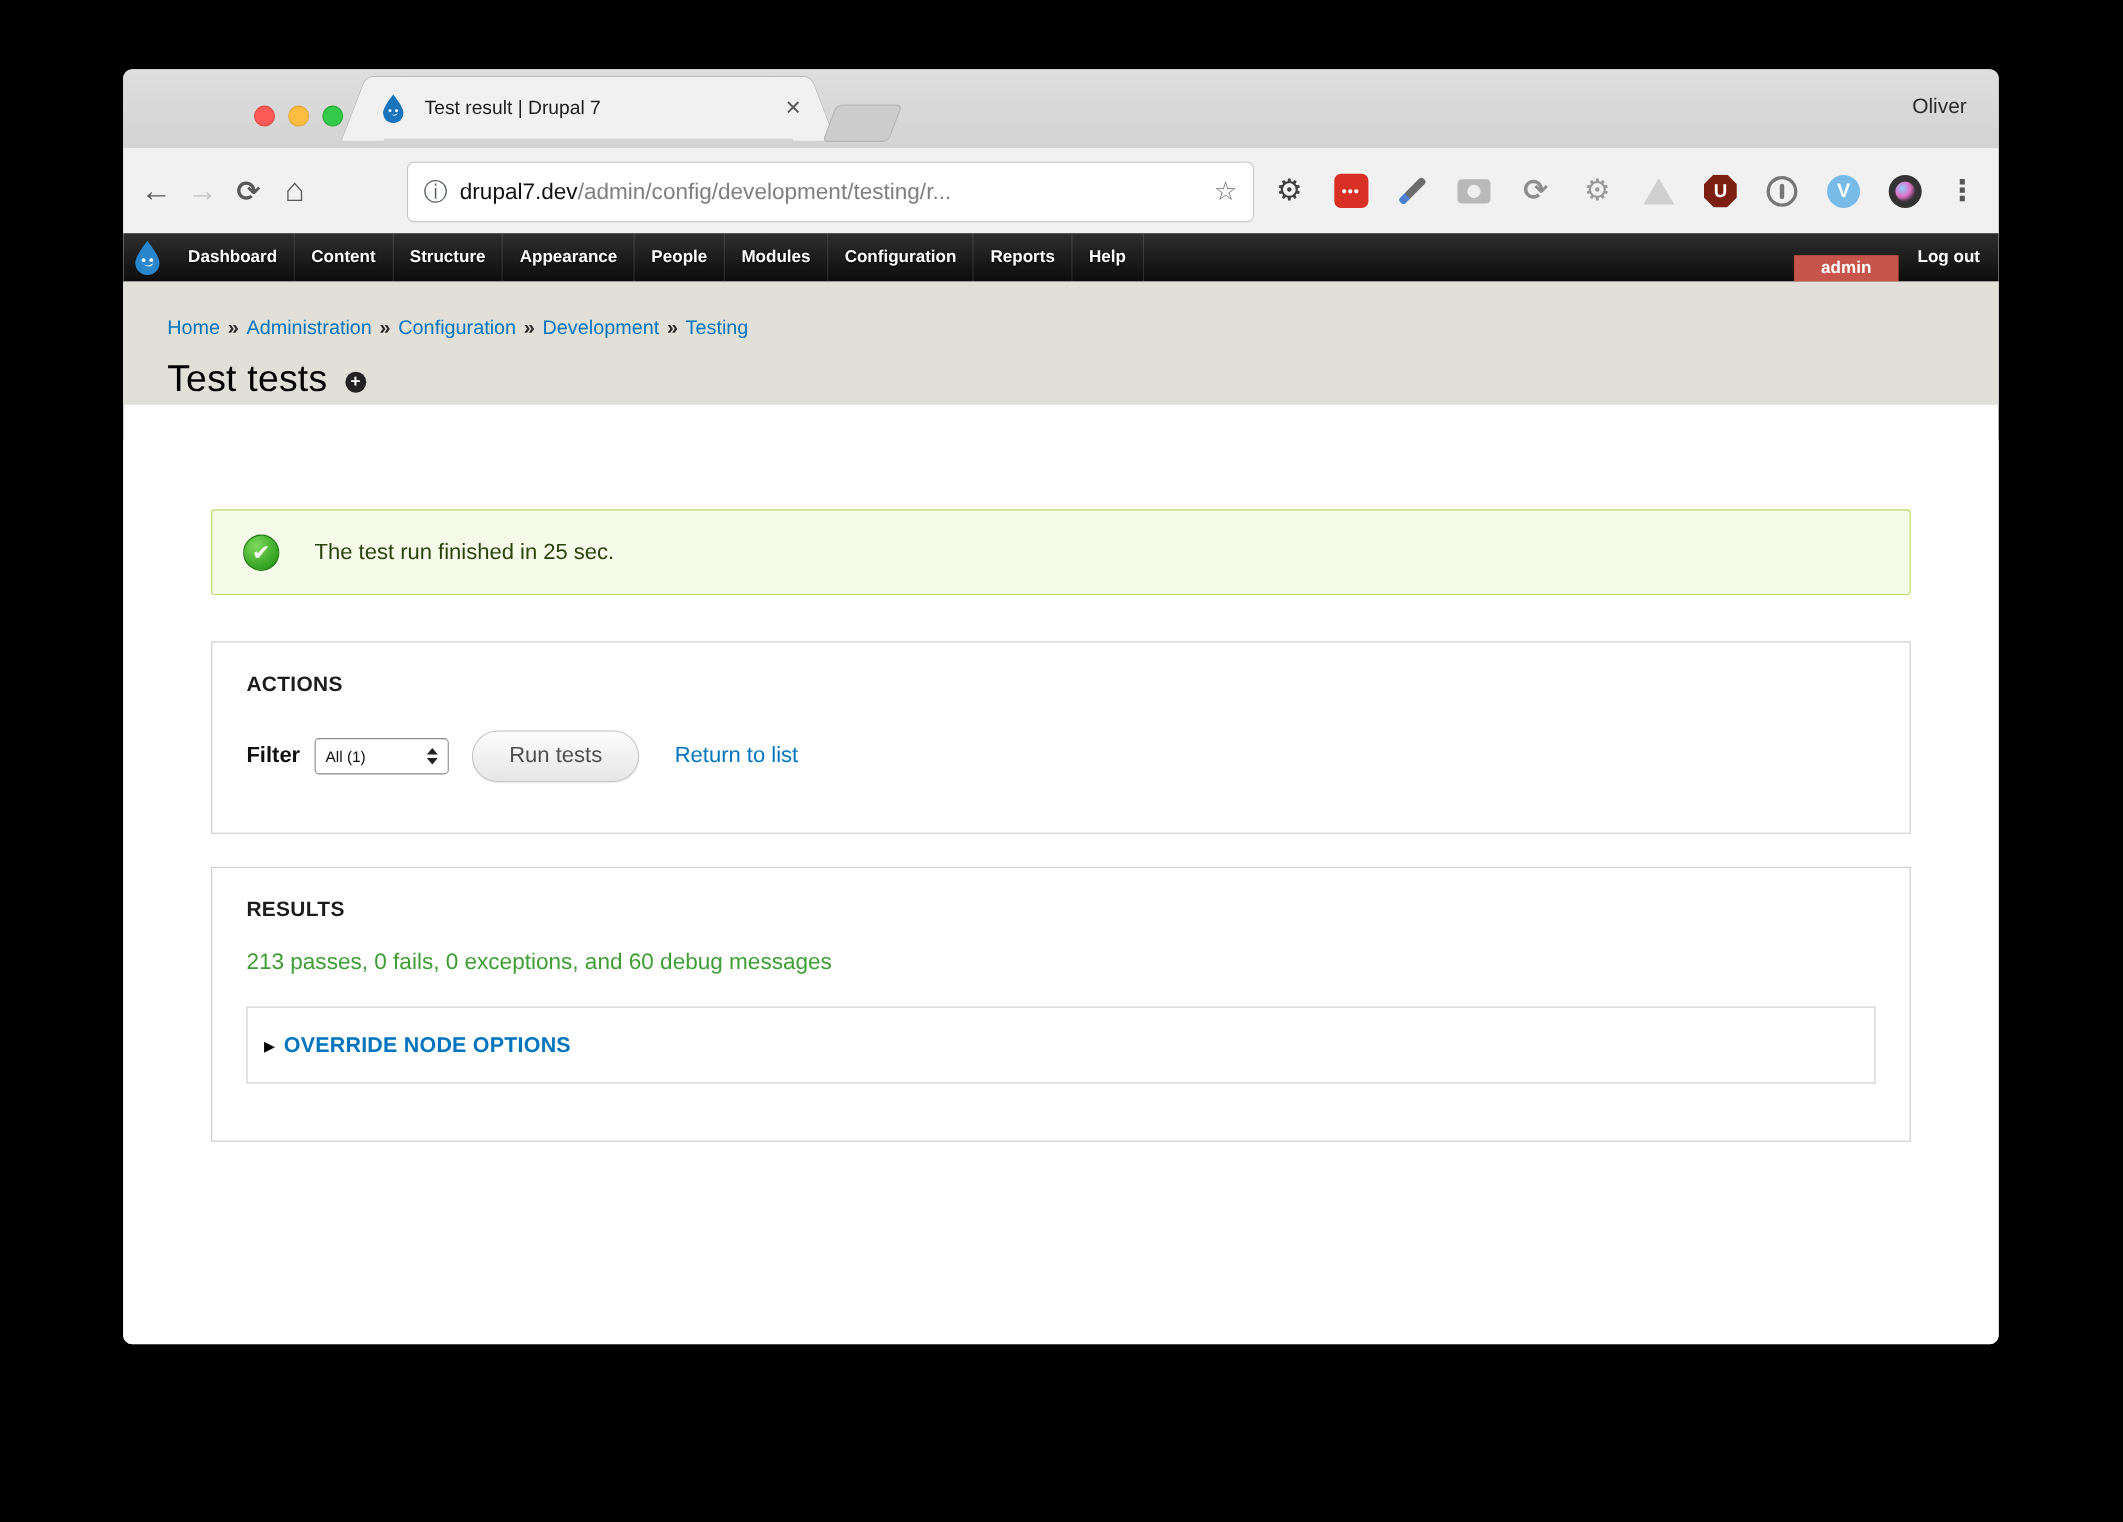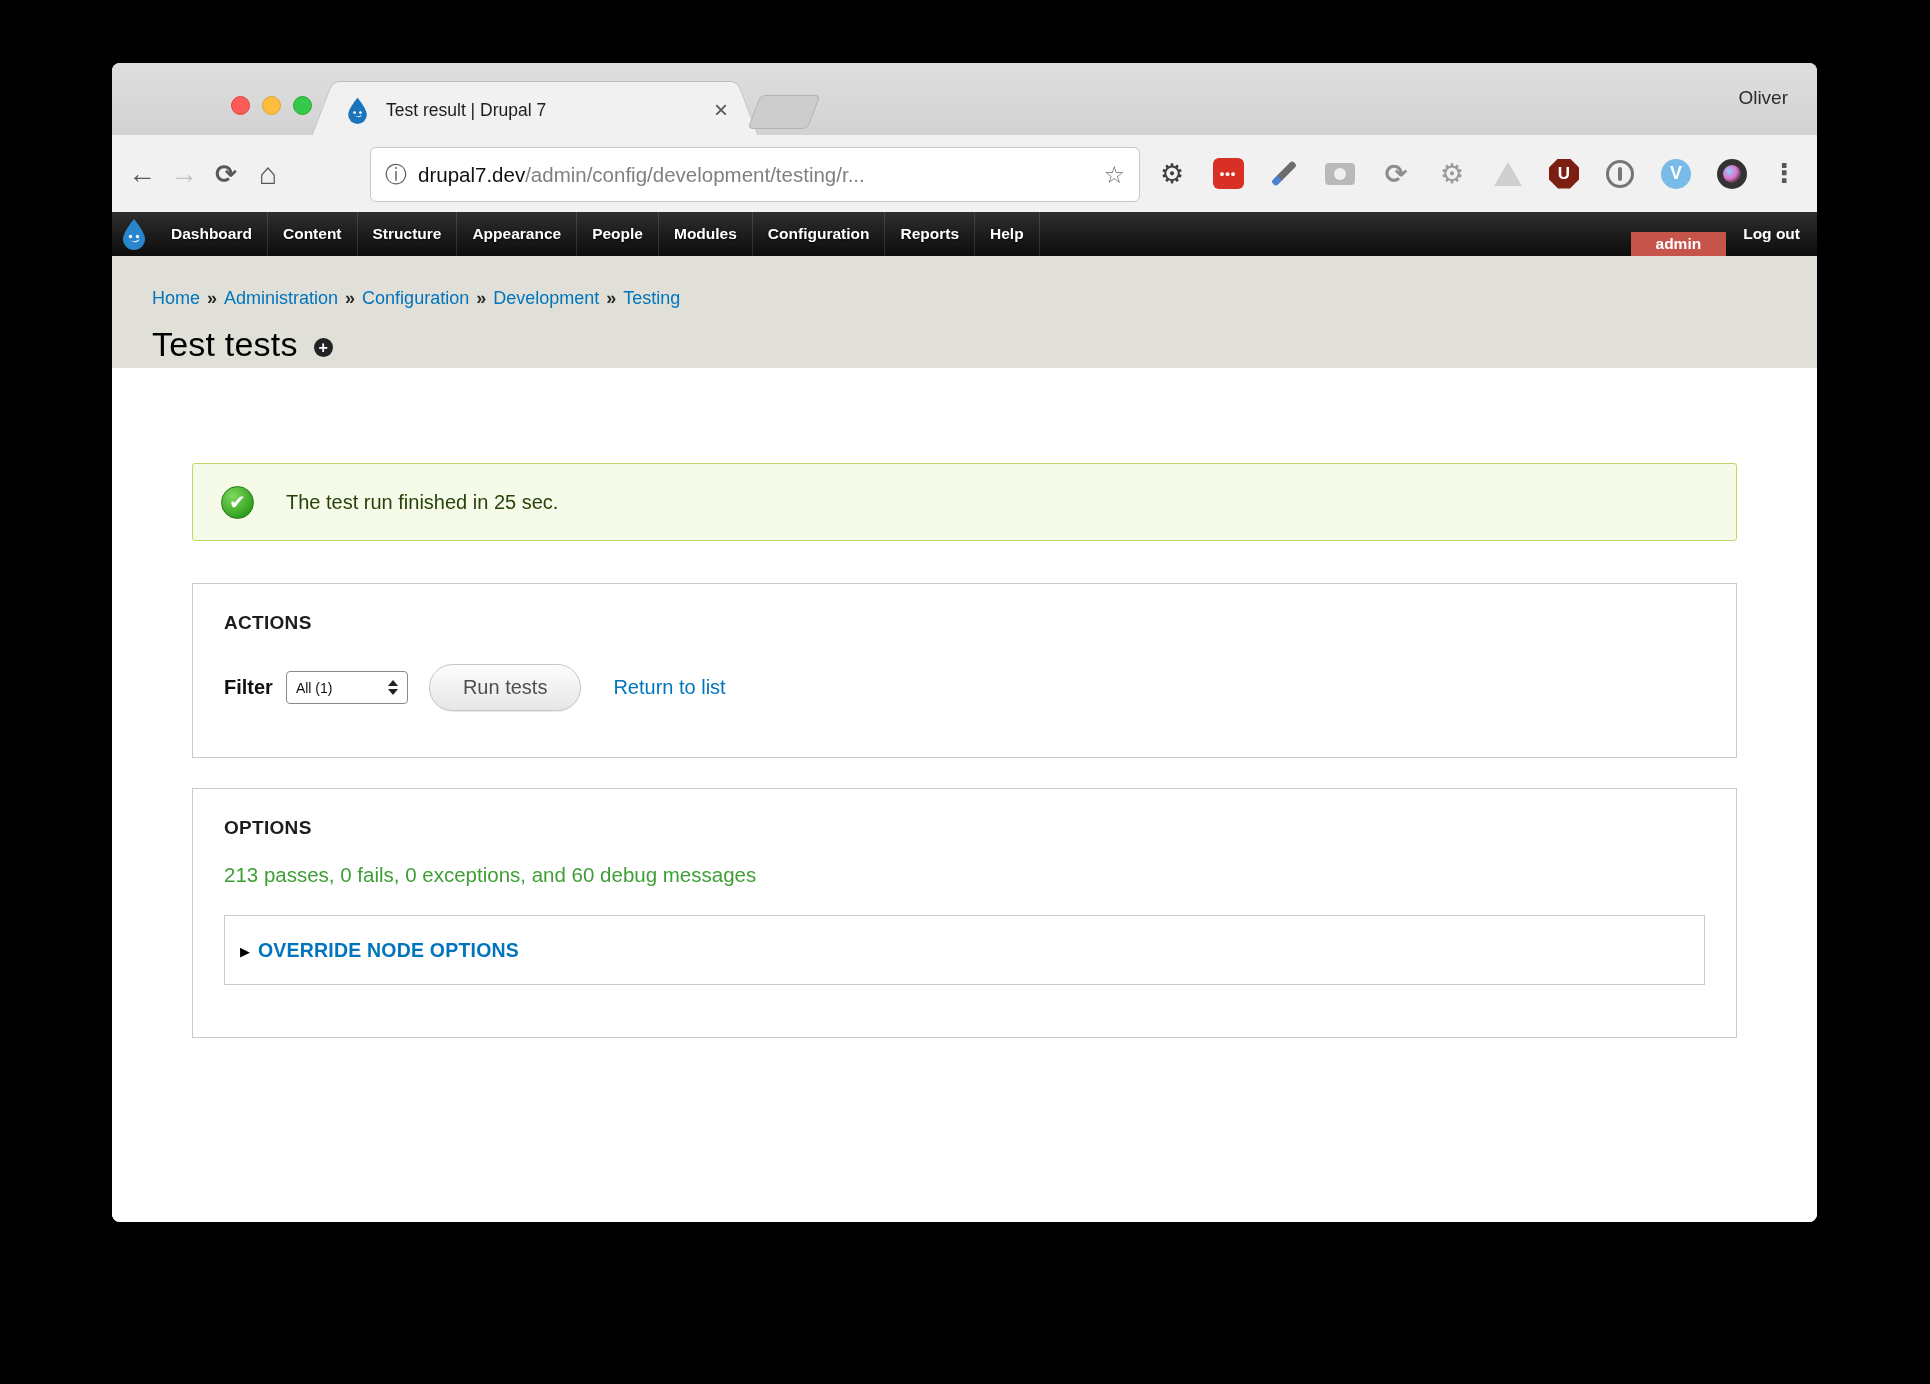--- a/index.html
+++ b/index.html
@@ -11,21 +11,21 @@
     box-shadow:0 20px 60px rgba(0,0,0,.6); }
 
   
   .tabstrip { position:absolute; left:0; top:0; width:100%; height:72px;
     background:linear-gradient(#dedede,#d3d3d3); }
   .traffic { position:absolute; top:33px; width:19px; height:19px; border-radius:50%; }
   .t-close { left:119px; background:#fc5b57; border:1px solid #e2443f; }
   .t-min   { left:150px; background:#fdbe40; border:1px solid #e0a334; }
   .t-zoom  { left:181px; background:#34c948; border:1px solid #23a932; }
 
-  .tab { position:absolute; left:228px; top:18px; width:390px; height:57px;
+  .tab { position:absolute; left:228px; top:6px; width:390px; height:57px;
     background:#f1f1f1; border-top:1px solid #bcbcbc; }
   .tab::before { content:""; position:absolute; left:-19px; top:-1px; width:38px; height:58px;
     background:#f1f1f1; transform:skewX(-21deg); border-left:1px solid #bcbcbc;
     border-top:1px solid #bcbcbc; border-top-left-radius:7px; }
   .tab::after { content:""; position:absolute; right:-19px; top:-1px; width:38px; height:58px;
     background:#f1f1f1; transform:skewX(21deg); border-right:1px solid #bcbcbc;
     border-top:1px solid #bcbcbc; border-top-right-radius:7px; }
   .tab-inner { position:relative; height:100%; display:flex; align-items:center; z-index:2; }
   .favicon { width:27px; height:27px; margin-left:4px; }
   .tab-title { margin-left:15px; font-size:17.5px; color:#1d1d1d; white-space:nowrap;
@@ -272,21 +272,21 @@
               <i class="sel-up"></i>
               <i class="sel-down"></i>
             </span>
         </span>
         <span class="run-btn">Run tests</span>
         <a class="return-link" href="#">Return to list</a>
       </div>
     </div>
 
     <div class="fieldset results-box">
-      <div class="legend">OPTIONS</div>
+      <div class="legend">RESULTS</div>
       <div class="summary">213 passes, 0 fails, 0 exceptions, and 60 debug messages</div>
       <div class="collapse-box">
         <span class="collapse-arrow">▶</span>
         <a class="collapse-link" href="#">OVERRIDE NODE OPTIONS</a>
       </div>
     </div>
 
   </div>
 </div>
 

